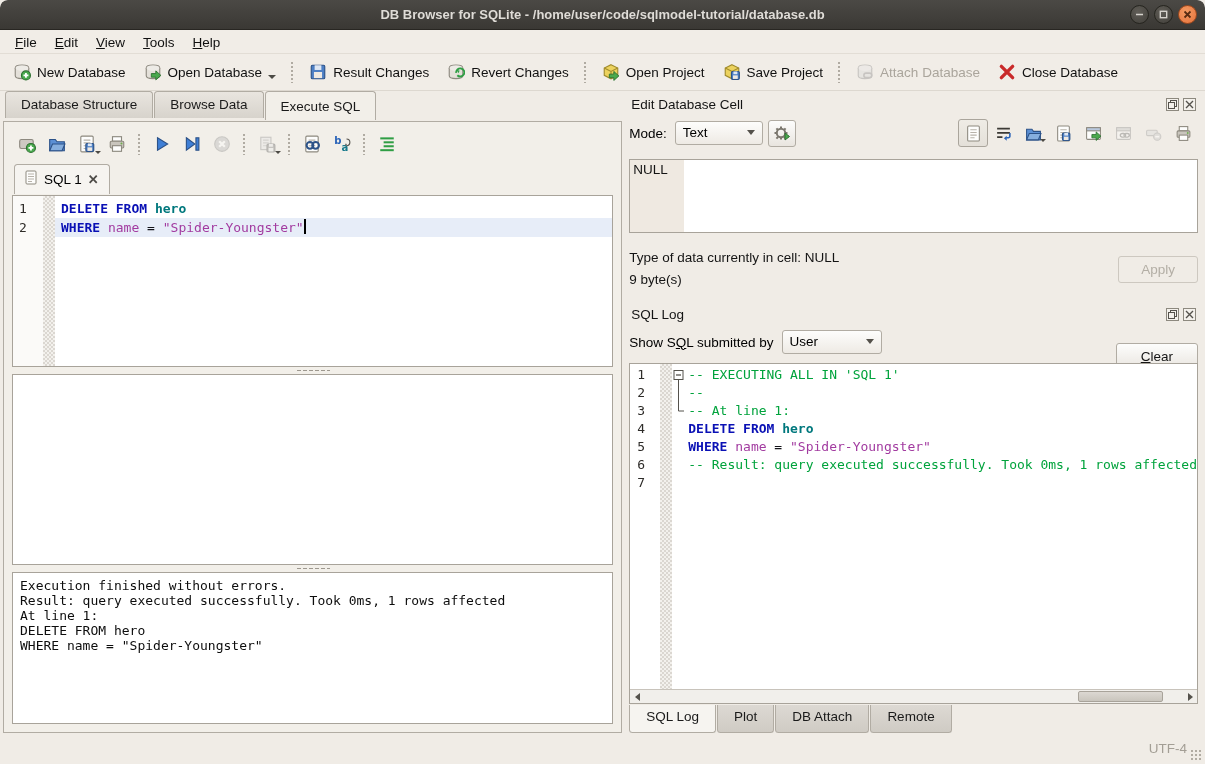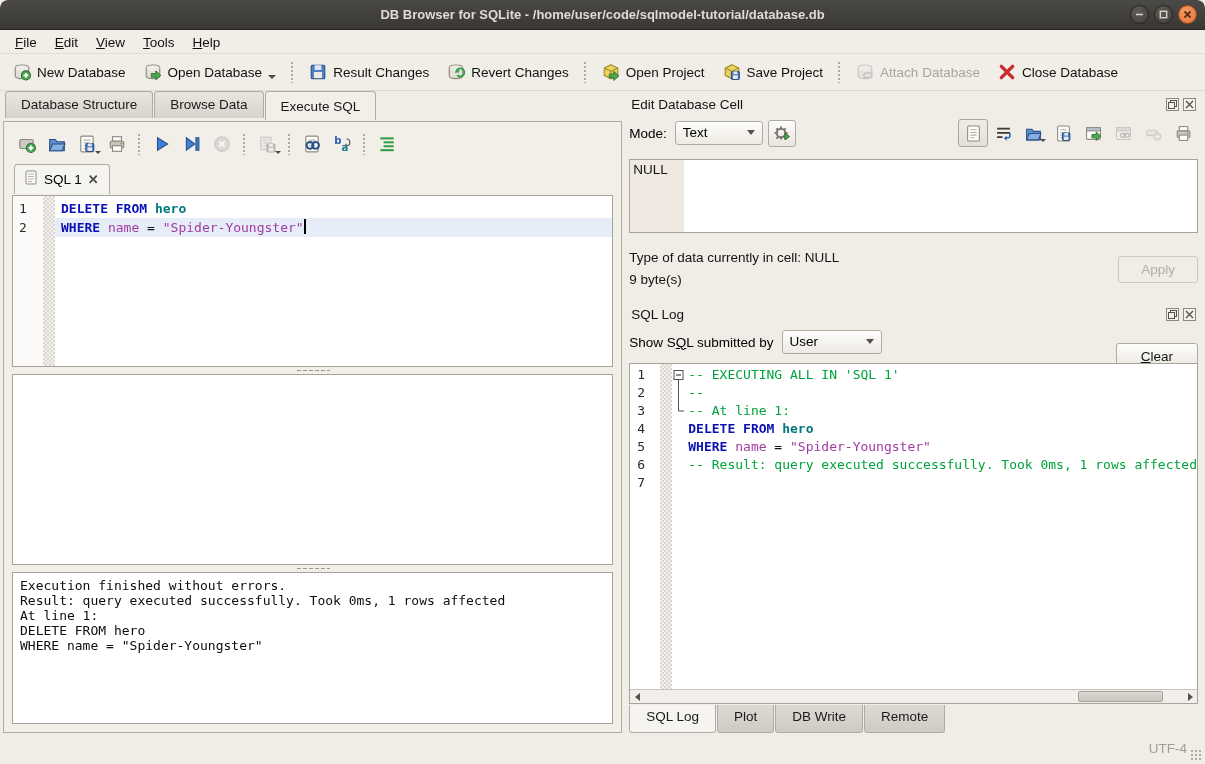--- a/index.html
+++ b/index.html
@@ -570,21 +570,21 @@
         <div class="hs-thumb"></div>
         <div class="hs-arrow" style="margin-left:auto">
             <span class="tri-r"></span>
           </div>
       </div>
     </div>
 
     <div class="bottom-tabs">
         <div class="btab active">SQL Log</div>
         <div class="btab">Plot</div>
-        <div class="btab">DB Write</div>
+        <div class="btab">DB Attach</div>
         <div class="btab">Remote</div>
       </div>
   </div>
 </div>
 
 <div class="statusbar">
   <span class="status-enc">UTF-4</span>
   <span class="grip"></span>
 </div>
 

